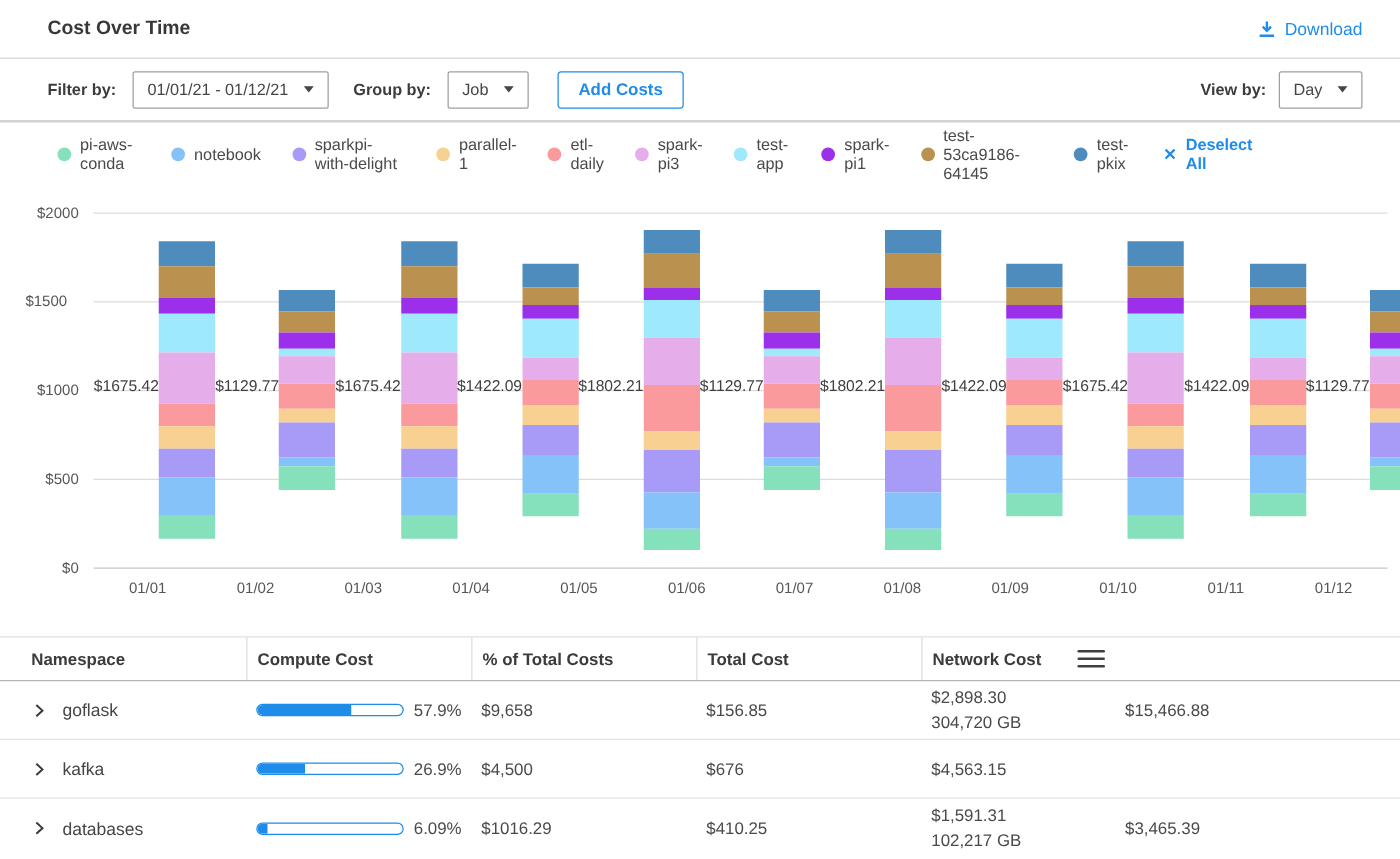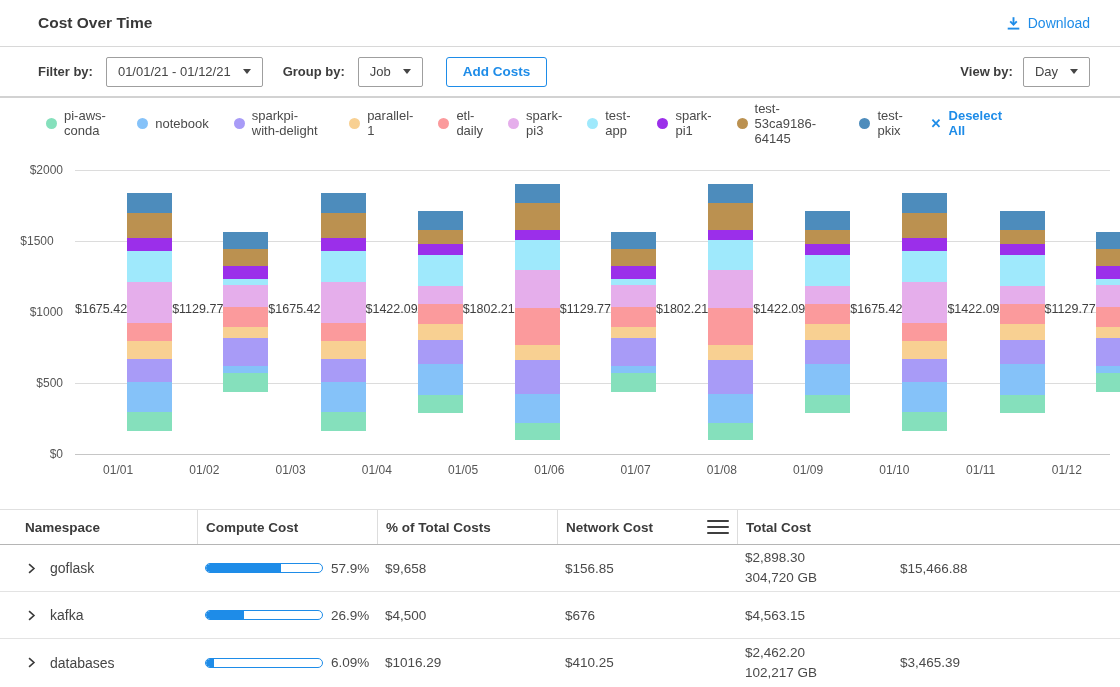--- a/index.html
+++ b/index.html
@@ -360,29 +360,29 @@
         <div class="xl">01/11</div>
         <div class="xl">01/12</div>
       </div>
   </div>
 
   <div class="table">
     <div class="tgrid thead">
       <div class="th">Namespace</div>
       <div class="th sep">Compute Cost</div>
       <div class="th sep">% of Total Costs</div>
+      <div class="th sep">Total Cost</div>
       <div class="th sep">
         <span>Network Cost</span>
         <span class="burger">
             <i></i>
             <i></i>
             <i></i>
           </span>
       </div>
-      <div class="th sep">Total Cost</div>
     </div>
     <div>
         <div class="tgrid trow">
           <div class="cell ns-cell">
             <span class="chev">
               <svg width="13" height="13" viewBox="0 0 16 16" fill="none" stroke="#3a3a3a" stroke-width="2">
                 <path d="M5 2.5 L11 8 L5 13.5"></path>
               </svg>
             </span>
             <span class="ns-name">goflask</span>
@@ -431,21 +431,21 @@
           </div>
           <div class="cell pct-cell">
             <div class="pill">
               <div class="pill-fill" style="width: 7%;"></div>
             </div>
             <span class="pct-text">6.09%</span>
           </div>
           <div class="cell">$1016.29</div>
           <div class="cell">$410.25</div>
           <div class="cell">
-            <div class="net-line">$2,462.20</div>
+            <div class="net-line">$1,591.31</div>
             <div class="net-line">102,217 GB</div>
           </div>
           <div class="cell">$3,465.39</div>
         </div>
       </div>
   </div>
 
 </div>
 
 </body></html>

